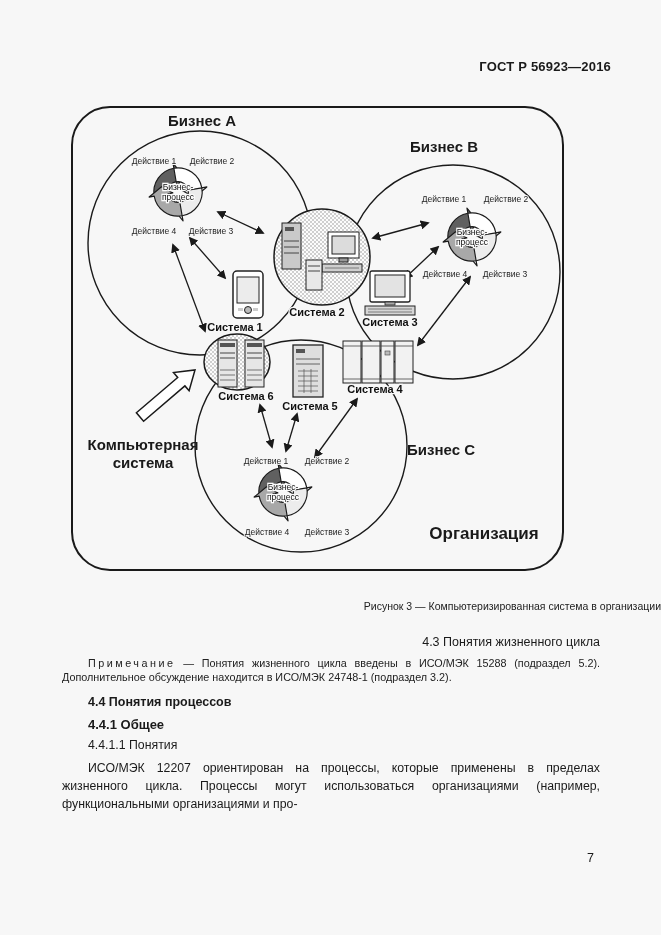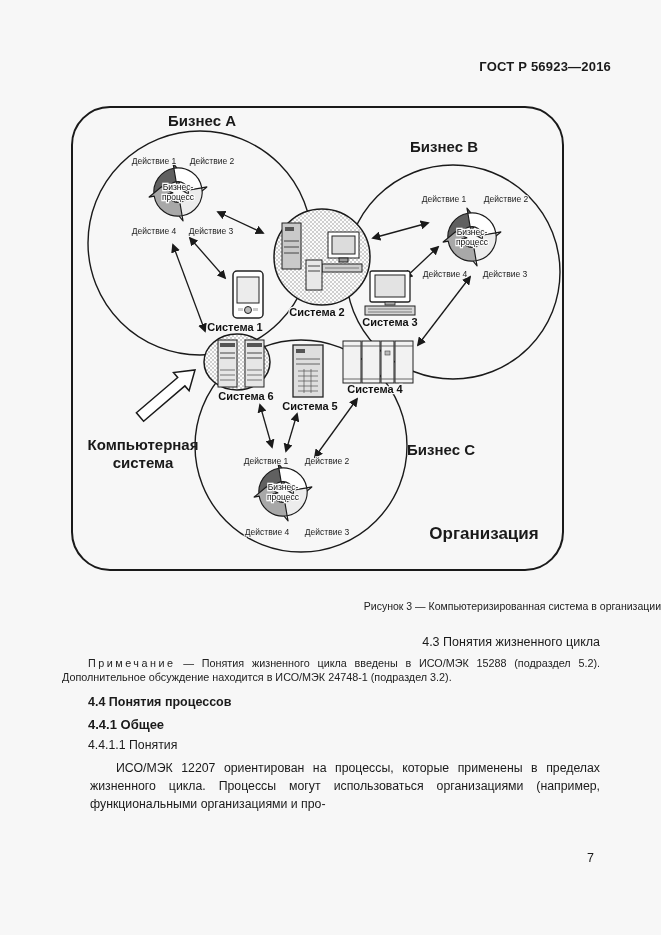--- a/index.html
+++ b/index.html
@@ -15,21 +15,21 @@
     font-size:10.5px;color:#222;}
   .content{position:absolute;left:62px;top:633px;width:538px;
     font-size:12.3px;line-height:18px;text-align:justify;}
   .hd{font-weight:normal;font-size:12.5px;text-indent:26px;text-align:right;margin:0 0 4px;}
   .hd-sub{font-weight:bold;font-size:12.5px;text-indent:26px;text-align:left;margin:2px 0 5px;}
   .hd-sub2{font-weight:bold;font-size:13px;text-indent:26px;text-align:left;margin:0 0 2px;}
   .hd-plain{font-size:12.3px;text-indent:26px;text-align:left;margin:0 0 1px;}
   .para{margin:0 0 2px;text-indent:26px;}
   .note{font-size:10.8px;line-height:13.5px;margin:6px 0 9px;text-indent:26px;color:#222;}
   .note-label{letter-spacing:2.5px;}
-  .para-last{margin-top:5px;margin-left:28px;}
+  .para-last{margin-top:5px;}
   .pagenum{position:absolute;top:851px;right:67px;font-size:12.5px;}
   
   .biz-title{font:bold 15px "Liberation Sans",sans-serif;fill:#1a1a1a;}
   .org-title{font:bold 17px "Liberation Sans",sans-serif;fill:#1a1a1a;}
   .sys-label{font:bold 11px "Liberation Sans",sans-serif;fill:#111;
     paint-order:stroke;stroke:#f7f7f7;stroke-width:2.5px;}
   .act-label{font:8.5px "Liberation Sans",sans-serif;fill:#222;
     paint-order:stroke;stroke:#f7f7f7;stroke-width:2px;}
   .cyc-label{font:8.5px "Liberation Sans",sans-serif;fill:#111;
     paint-order:stroke;stroke:#fbfbfb;stroke-width:2.4px;}

